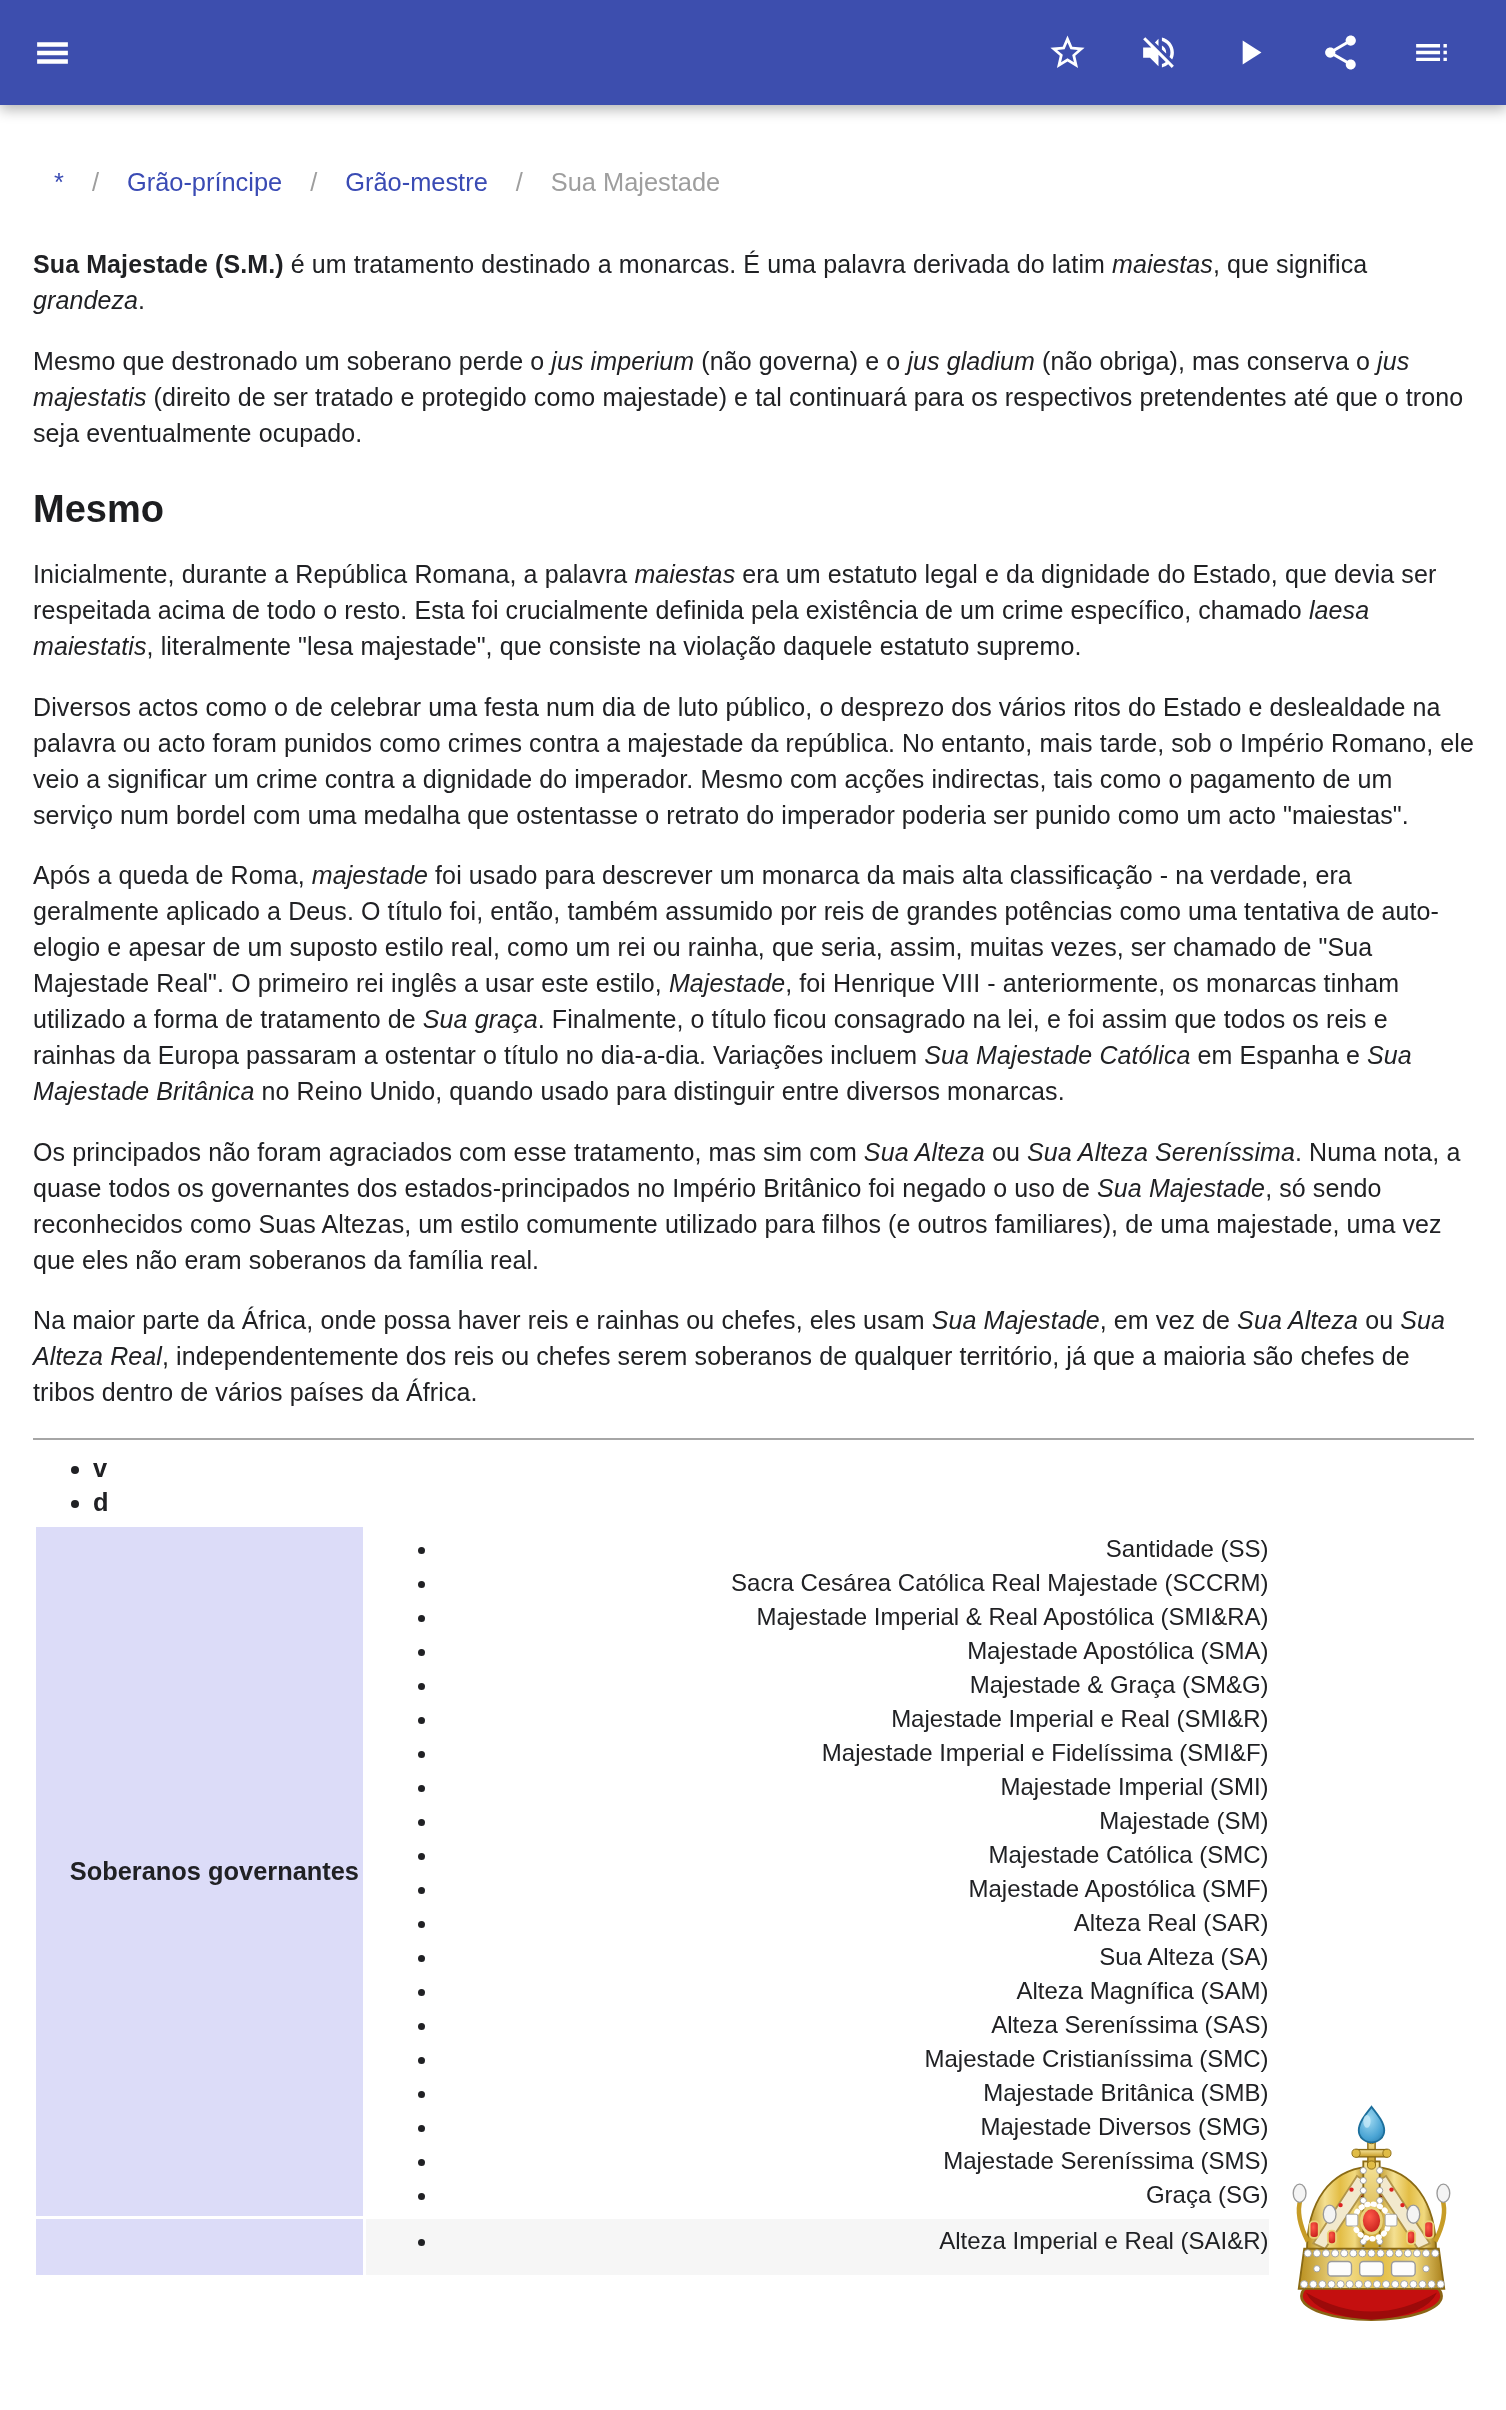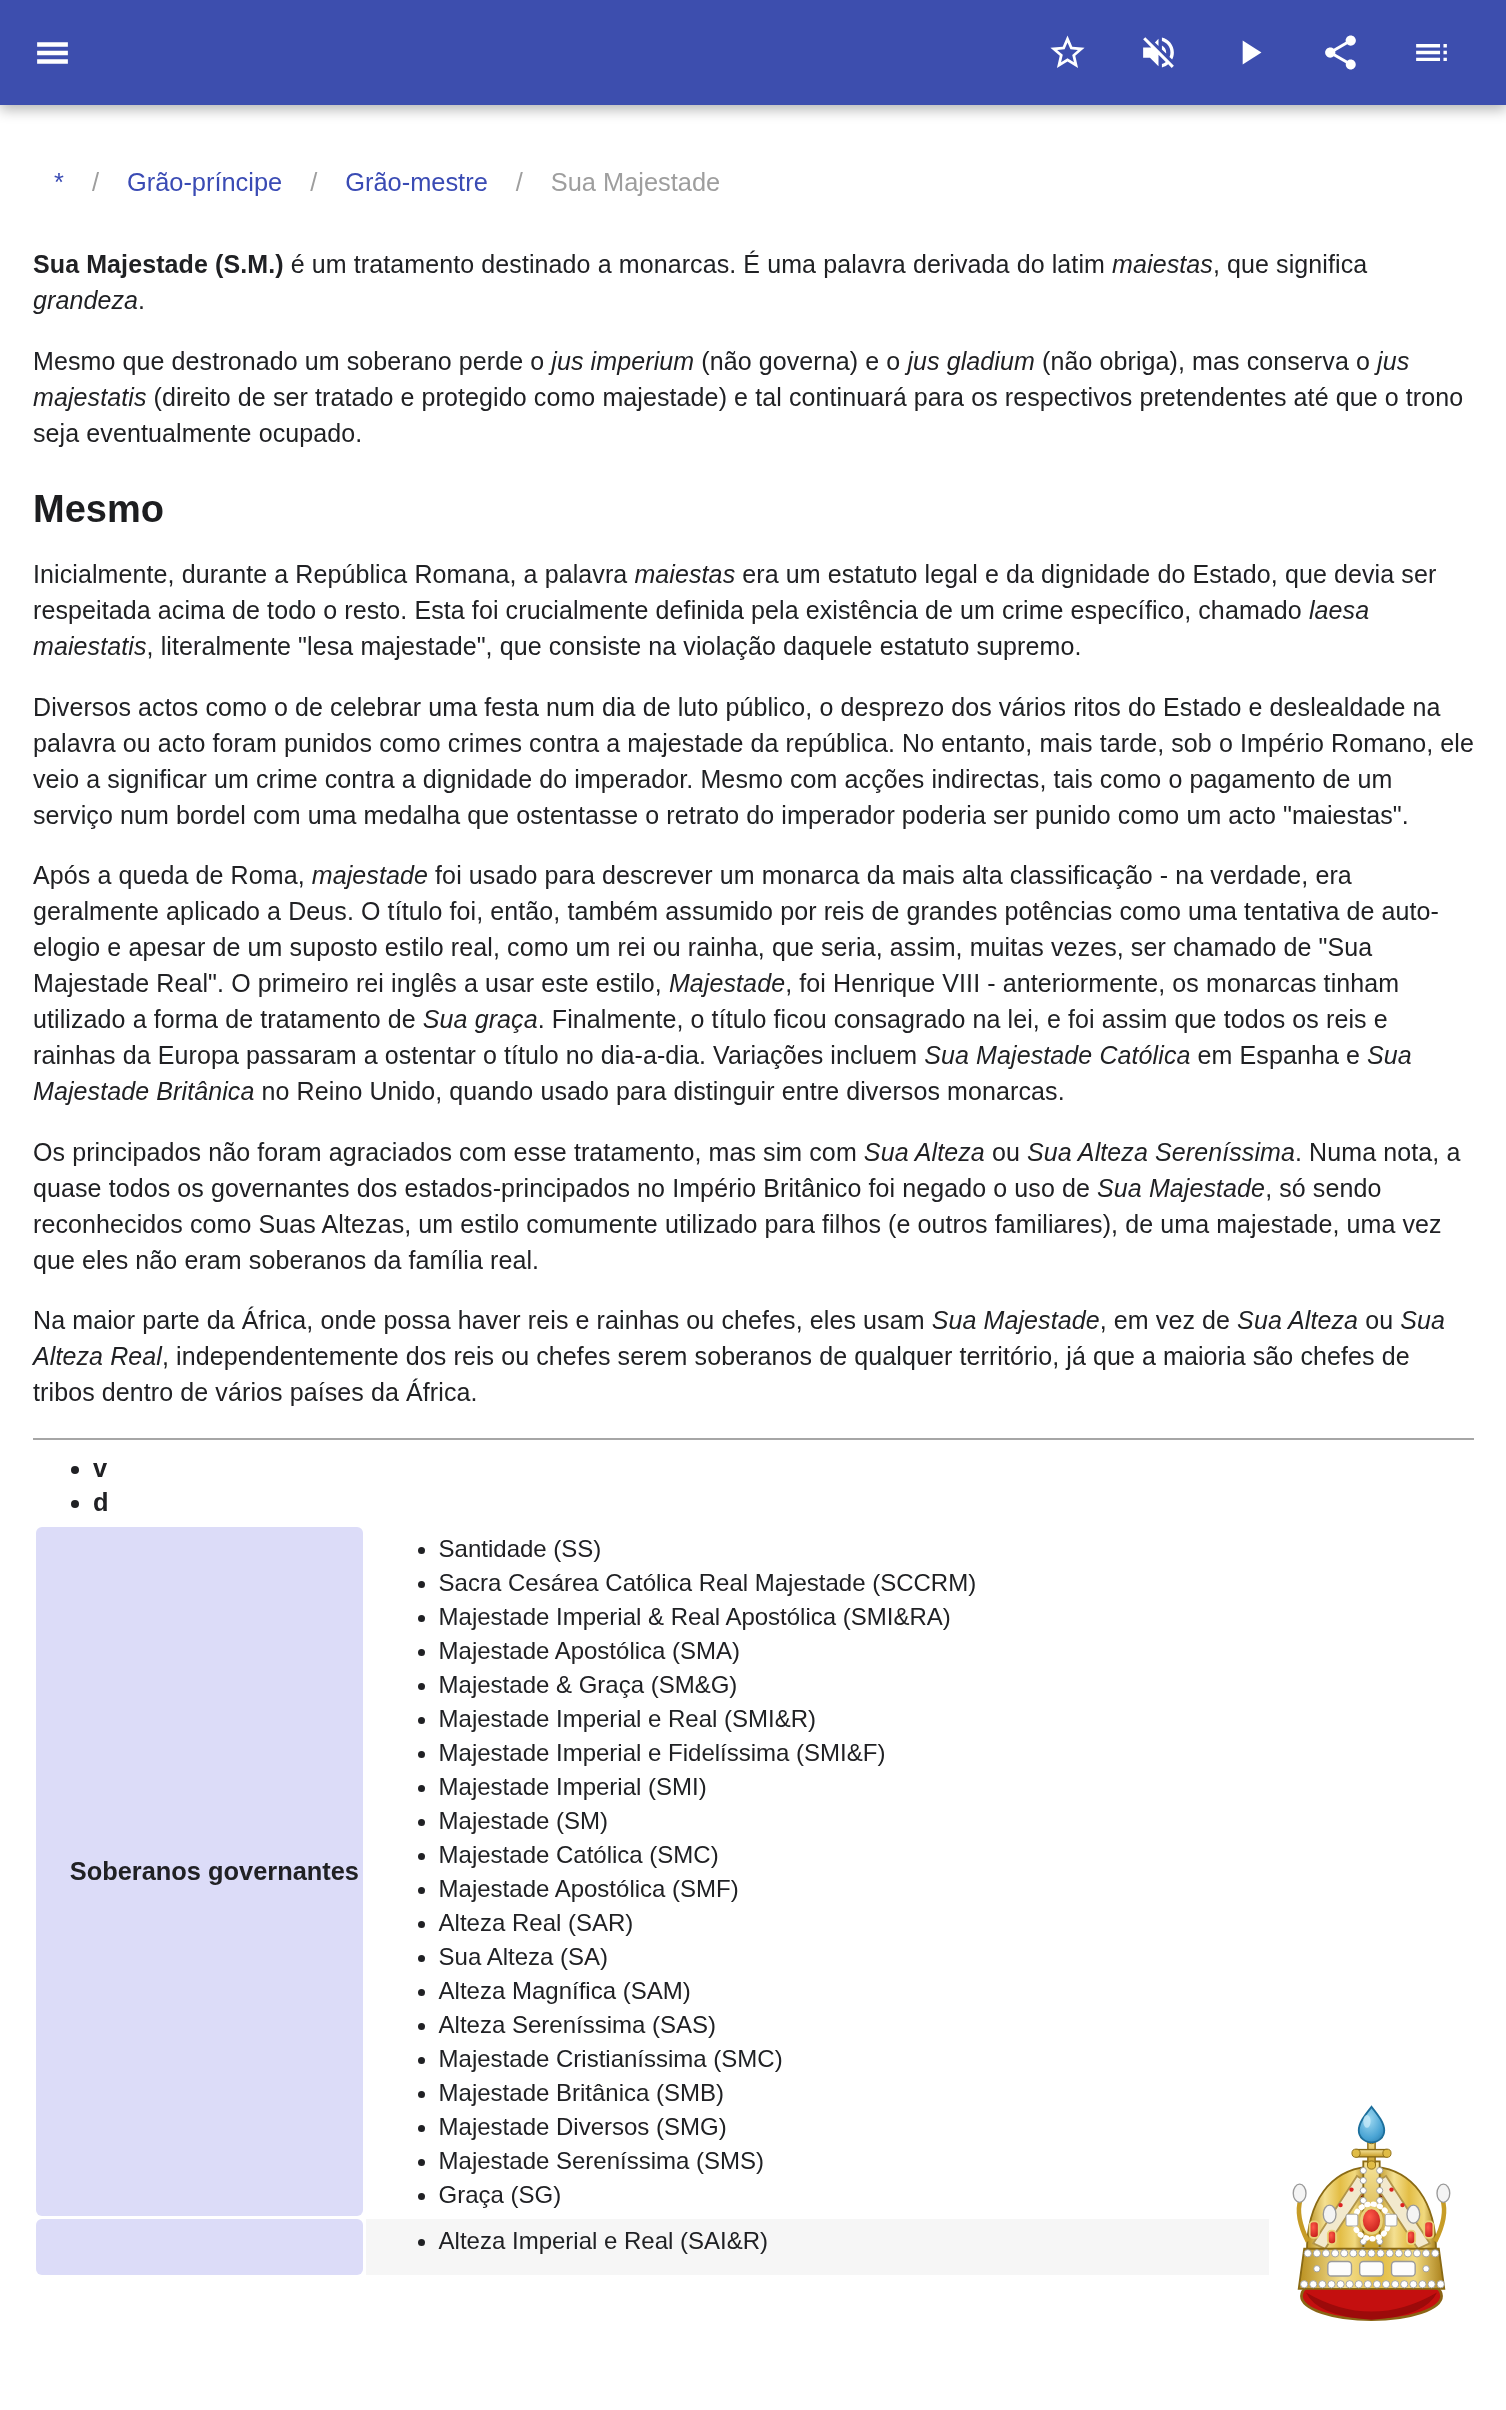--- a/index.html
+++ b/index.html
@@ -44,25 +44,24 @@
     font-size:26px;font-weight:bold;line-height:34px;}
   .nb-grid{
     margin:5.6px 0 0 2.8px;width:1433px;
     display:grid;grid-template-columns:327px 903px 1fr;gap:2.8px;
   }
   .nb-group{
     background:var(--lavender);
     display:flex;align-items:center;justify-content:flex-end;
     font-weight:bold;font-size:25.4px;padding-right:3.8px;box-sizing:border-box;
     min-height:56px;
-    border-radius:6px;
   }
   .nb-list{background:#ffffff;}
   .nb-list.nb-alt{background:var(--rowalt);}
-  .nb-list ul{list-style:disc;margin:0;padding:4.7px 0 4.7px 73px;}
+  .nb-list ul{list-style:disc;margin:0;padding:4.7px 0 4.7px 73px;text-align:right;}
   .nb-list li{font-size:24px;line-height:34px;}
   .nb-img-cell{background:#ffffff;grid-column:3;grid-row:1 / span 2;position:relative;}
   .crown{position:absolute;left:1279px;top:2105px;width:185px;height:222px;cursor:pointer;}
 </style>
 </head>
 <body>
 
 <div class="appbar">
   <div class="icon-btn">
     <svg viewBox="0 0 24 24">

